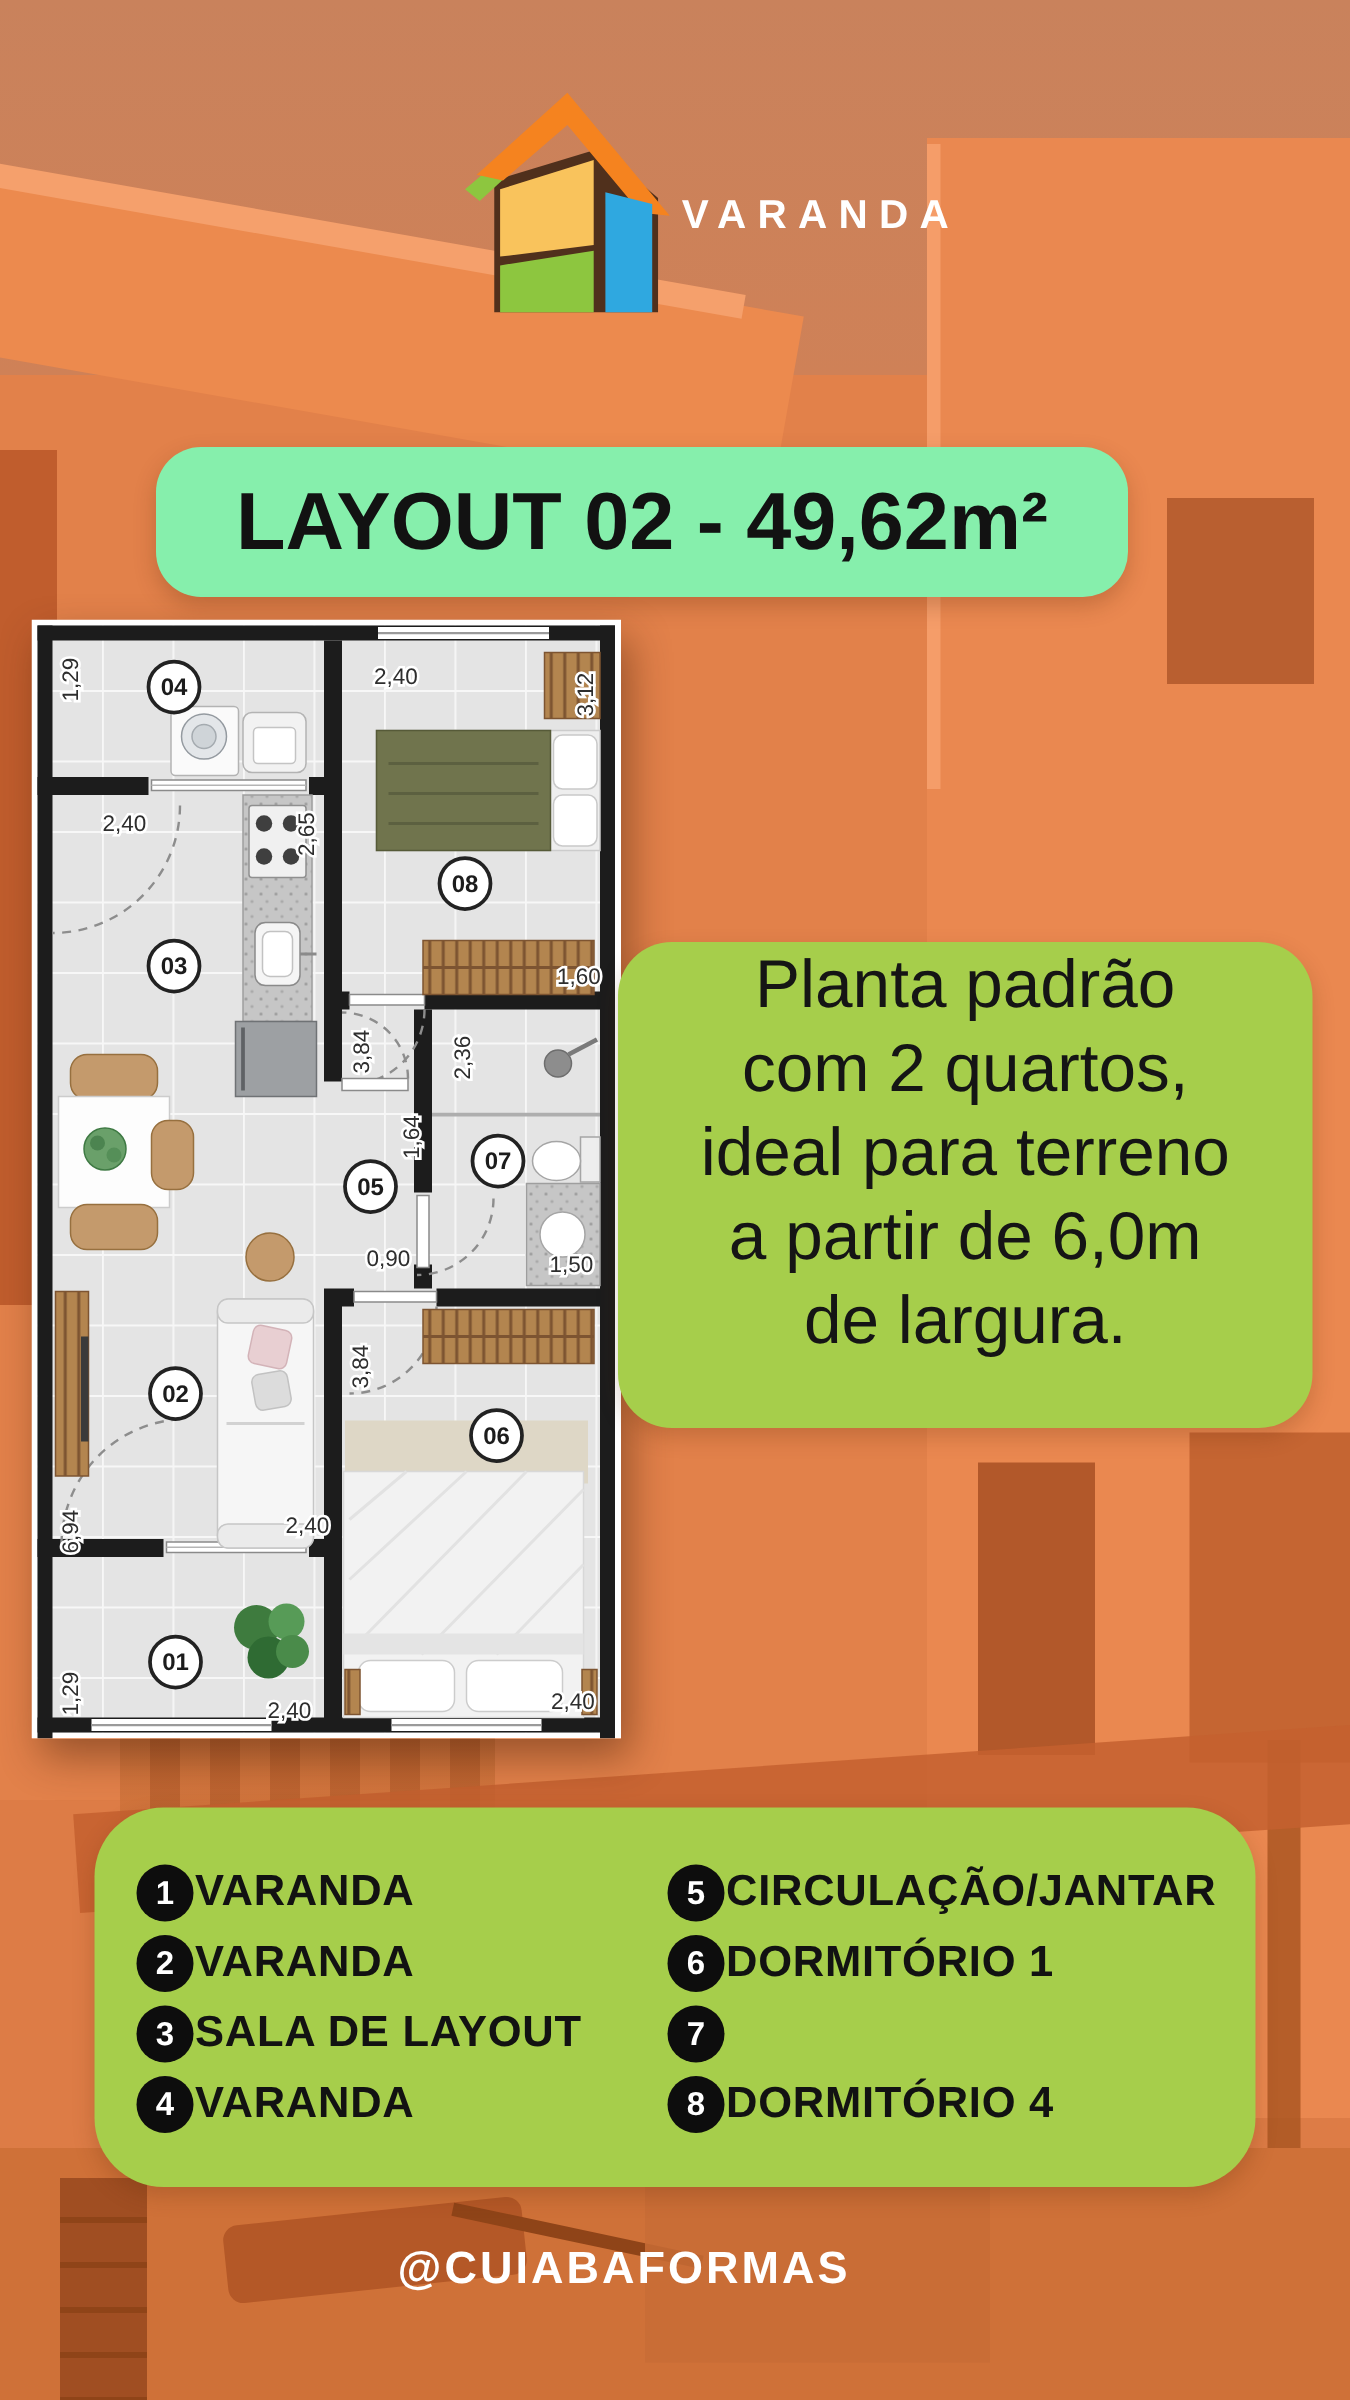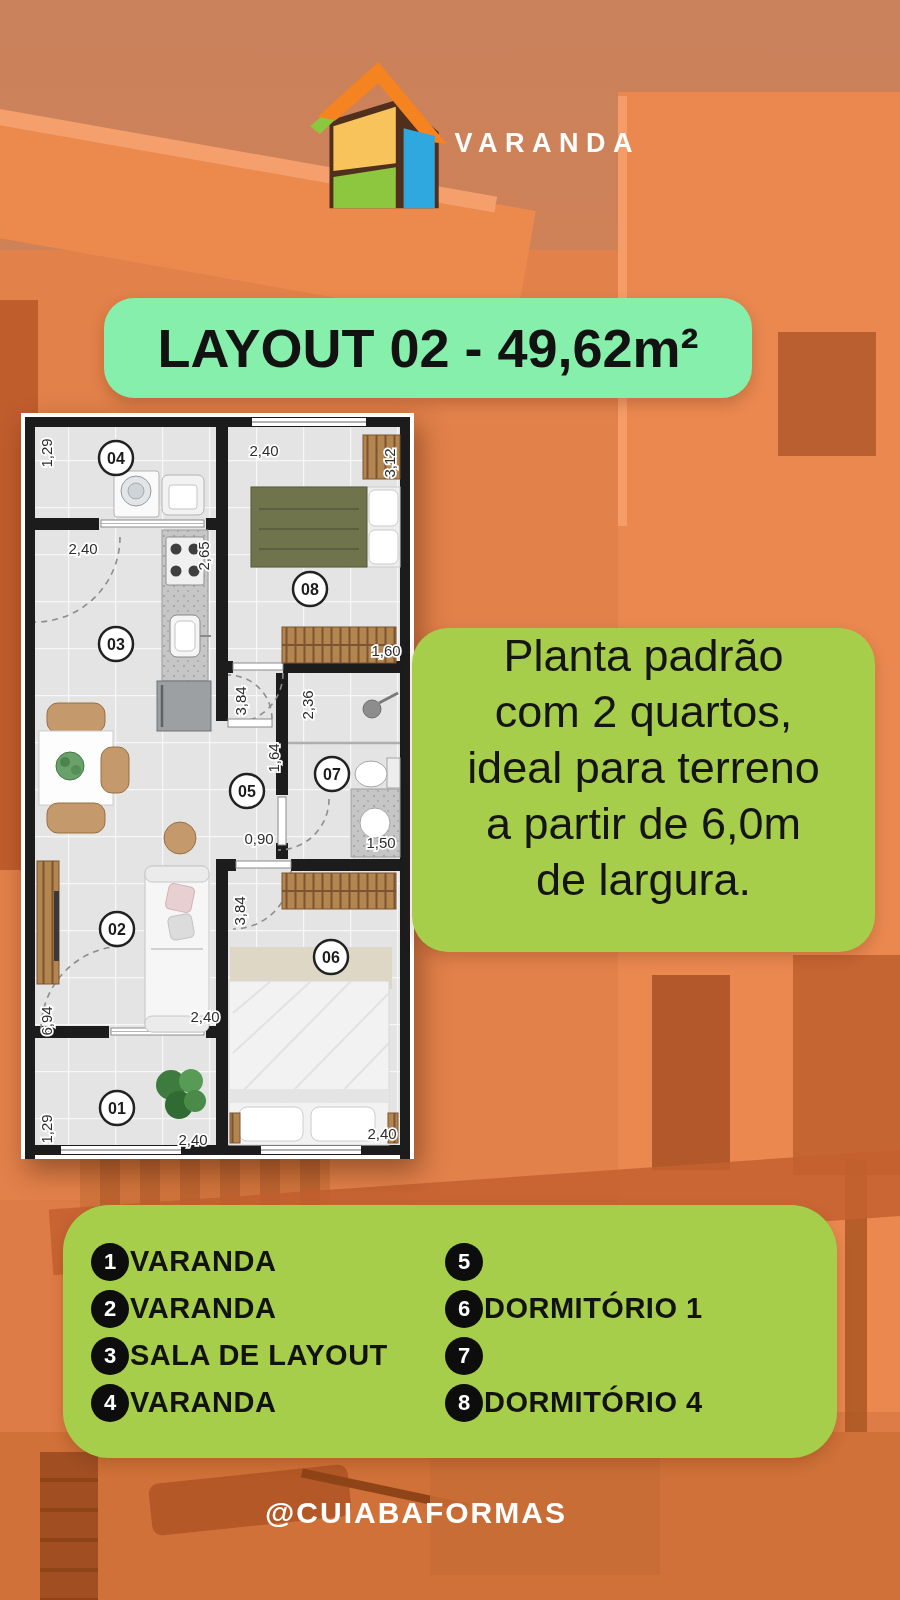--- a/index.html
+++ b/index.html
@@ -323,20 +323,21 @@
         <span class="llabel">SALA DE LAYOUT</span>
       </div>
       <div class="legend-row">
         <span class="lnum">4</span>
         <span class="llabel">VARANDA</span>
       </div>
     </div>
   <div class="legend-col right" id="legend-right">
       <div class="legend-row">
         <span class="lnum">5</span>
+        <span class="llabel">CIRCULAÇÃO/JANTAR</span>
       </div>
       <div class="legend-row">
         <span class="lnum">6</span>
         <span class="llabel">DORMITÓRIO 1</span>
       </div>
       <div class="legend-row">
         <span class="lnum">7</span>
       </div>
       <div class="legend-row">
         <span class="lnum">8</span>

